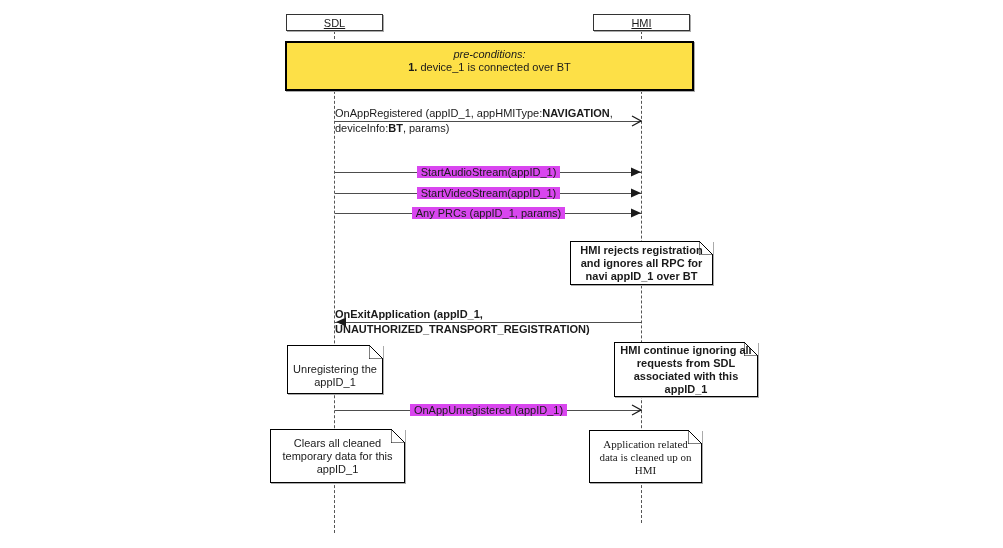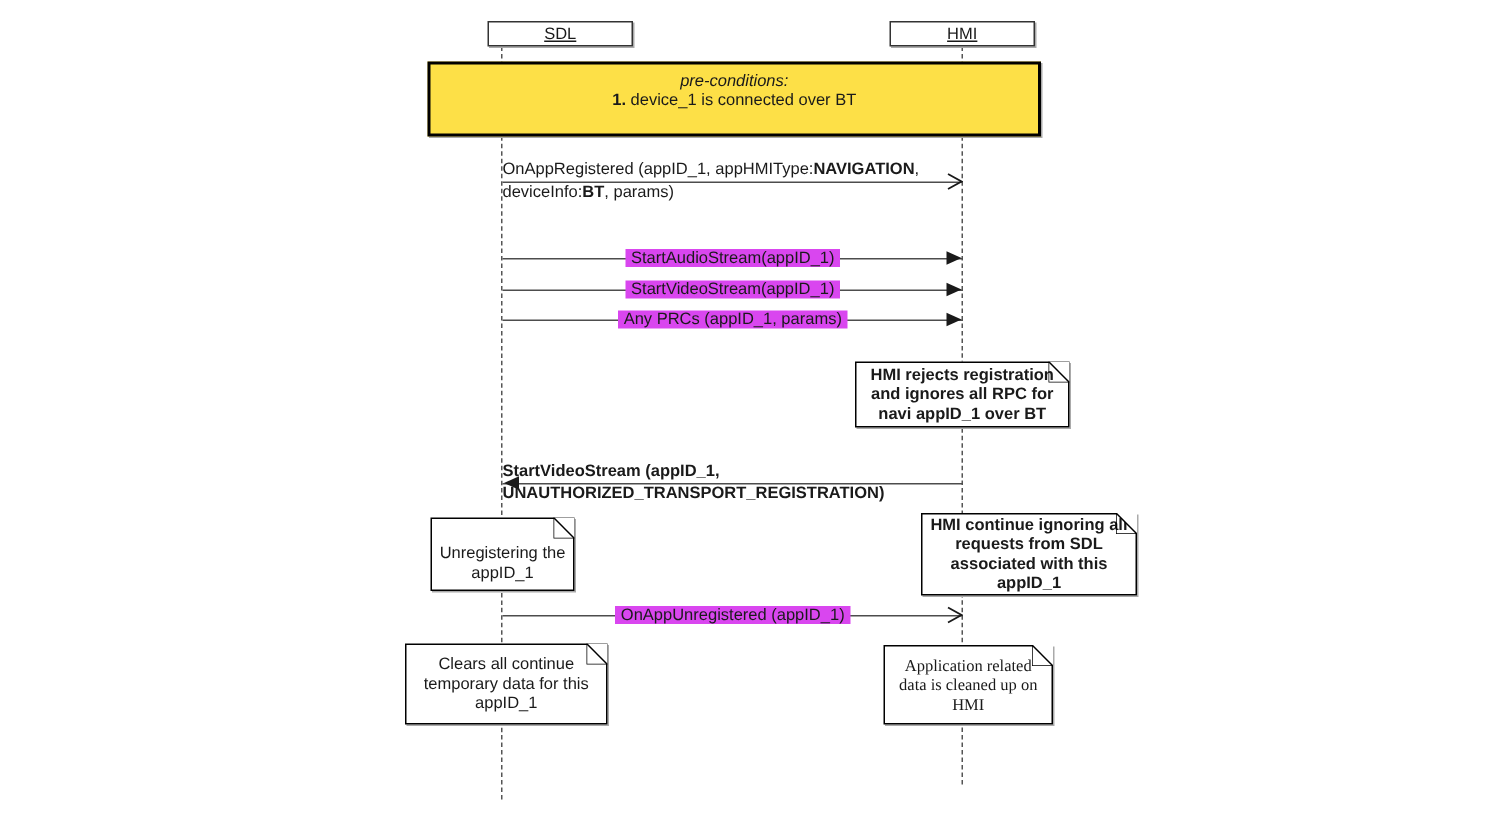--- a/index.html
+++ b/index.html
@@ -36,21 +36,21 @@
   .pad2{padding-top:2px;} .pad3{padding-top:17px;} .pad1{padding-top:1px;} .pad7{padding-top:7px;}
 </style>
 </head>
 <body>
 
 <div class="canvas">
 
   <div class="lifeline" style="left:334px;top:31px;height:502px;"></div>
   <div class="lifeline" style="left:641px;top:31px;height:492px;"></div>
 
-  <div class="participant" style="left:286px;top:14px;width:95px;height:15px;margin-left:39px;">
+  <div class="participant" style="left:286px;top:14px;width:95px;height:15px;">
     <span class="pname">SDL</span>
   </div>
   <div class="participant" style="left:593px;top:14px;width:95px;height:15px;">
     <span class="pname">HMI</span>
   </div>
 
   <div class="precond" style="left:285px;top:41px;width:405px;height:41px;">
     <div><span class="it">pre-conditions:</span></div>
     <div><span class="b">1.</span><span> device_1 is connected over BT</span></div>
   </div>
@@ -101,21 +101,21 @@
     <div>HMI rejects registration</div>
     <div>and ignores all RPC for</div>
     <div>navi appID_1 over BT</div>
   </div>
 
   <div class="msg" style="left:335px;top:322px;width:307px;">
     <div class="msg-line"></div>
     <svg class="arr-l" width="12" height="12" viewBox="0 0 12 12">
       <polygon points="11,1.5 1,6 11,10.5" fill="#1a1a1a"></polygon>
     </svg>
-    <div class="lbl-a b">StartVideoStream (appID_1,</div>
+    <div class="lbl-a b">OnExitApplication (appID_1,</div>
     <div class="lbl-b b">UNAUTHORIZED_TRANSPORT_REGISTRATION)</div>
   </div>
 
   <div class="note pad3" style="left:287px;top:345px;width:94px;height:30px;">
     <svg class="fold" width="14" height="14" viewBox="0 0 14 14">
       <polygon points="0,0 14,0 14,14" fill="#ffffff"></polygon>
       <path d="M0 0 L14 14" stroke="#000" fill="none"></path>
       <path d="M0 0 L0 14 L14 14" stroke="#000" fill="none"></path>
     </svg>
     <div>Unregistering the</div>
@@ -141,21 +141,21 @@
     </svg>
     <div class="lbl-on"><span>OnAppUnregistered (appID_1)</span></div>
   </div>
 
   <div class="note pad7" style="left:270px;top:429px;width:133px;height:45px;">
     <svg class="fold" width="14" height="14" viewBox="0 0 14 14">
       <polygon points="0,0 14,0 14,14" fill="#ffffff"></polygon>
       <path d="M0 0 L14 14" stroke="#000" fill="none"></path>
       <path d="M0 0 L0 14 L14 14" stroke="#000" fill="none"></path>
     </svg>
-    <div>Clears all continue</div>
+    <div>Clears all cleaned</div>
     <div>temporary data for this</div>
     <div>appID_1</div>
   </div>
 
   <div class="note pad7" style="left:589px;top:430px;width:111px;height:44px;font-family:Liberation Serif, serif;">
     <svg class="fold" width="14" height="14" viewBox="0 0 14 14">
       <polygon points="0,0 14,0 14,14" fill="#ffffff"></polygon>
       <path d="M0 0 L14 14" stroke="#000" fill="none"></path>
       <path d="M0 0 L0 14 L14 14" stroke="#000" fill="none"></path>
     </svg>

